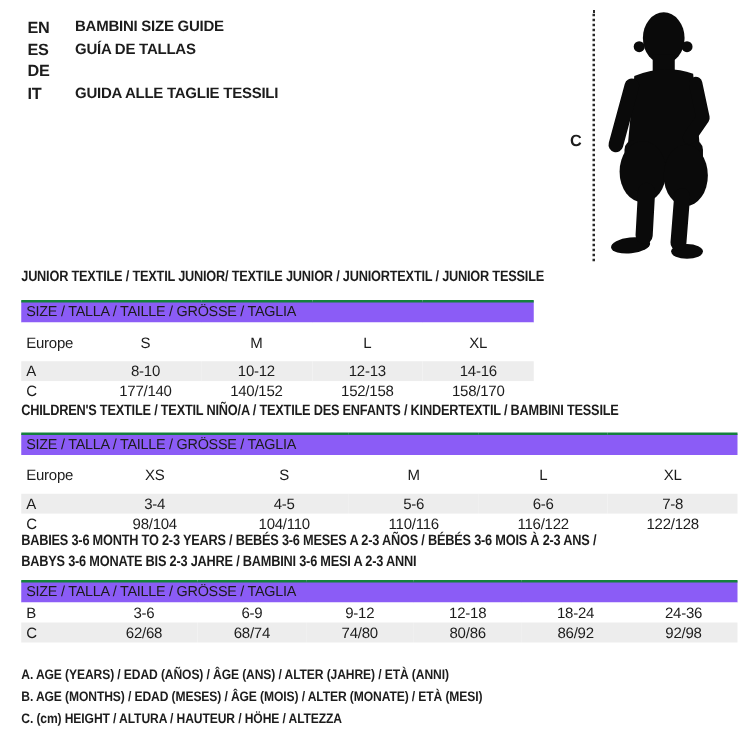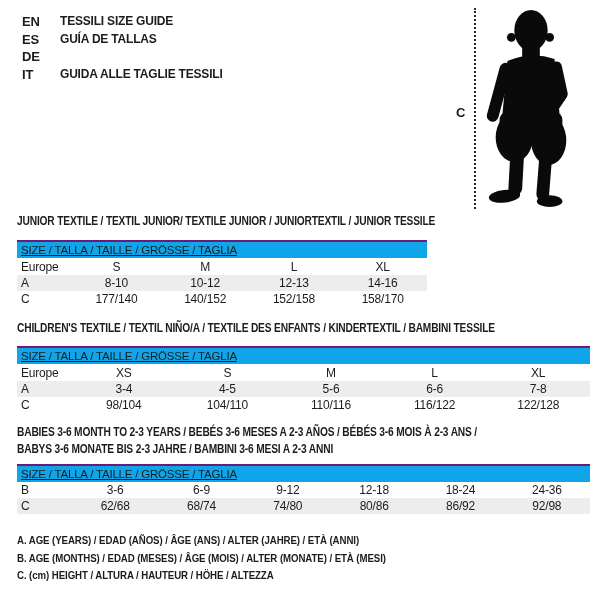--- a/index.html
+++ b/index.html
@@ -36,43 +36,43 @@
   
   .tbl-wrap { position:absolute; left:17px; }
   #junior-table-wrap { top:240px; width:410px; }
   #children-table-wrap { top:346px; width:573px; }
   #babies-table-wrap { top:464px; width:573px; }
 
   table.size-tbl { border-collapse:collapse; table-layout:fixed; width:100%;
                    font-size:12px; letter-spacing:-0.2px; }
   table.size-tbl col.c0 { width:55px; }
   tr.bar td {
-    background:#0ea5e9; border-top:2px solid #701a75;
+    background:#8b5cf6; border-top:2px solid #15803d;
     height:12px; font-size:11.5px; color:#2e2e2e;
-    text-align:left; padding:0 0 0 4px; white-space:nowrap;text-decoration:underline;
+    text-align:left; padding:0 0 0 4px; white-space:nowrap;
   }
   table.size-tbl td { height:16px; padding:0; text-align:center; color:#1c1c1c; }
   table.size-tbl tr td:first-child { text-align:left; padding-left:4px; }
   tr.r-plain td { background:#ffffff; }
   tr.r-alt td { background:#ededed; }
-  tr.r-euro td { height:17px; }
+  tr.r-euro td { height:31px; }
 
   
   .legend { position:absolute; left:17px; top:532px; }
   .legend-line { font-size:11px; font-weight:700; letter-spacing:-0.1px;
                  line-height:17.6px; white-space:nowrap;
                  transform:scaleX(0.88); transform-origin:0 50%; }
 </style>
 </head>
 <body>
 
 <div class="lang-block">
   <div class="lang-row">
     <span class="lang-code">EN</span>
-    <span class="lang-title">TESSILI SIZE GUIDE</span>
+    <span class="lang-title">BAMBINI SIZE GUIDE</span>
   </div>
   <div class="lang-row">
     <span class="lang-code">ES</span>
     <span class="lang-title">GUÍA DE TALLAS</span>
   </div>
   <div class="lang-row">
     <span class="lang-code">DE</span>
   </div>
   <div class="lang-row">
     <span class="lang-code">IT</span>

